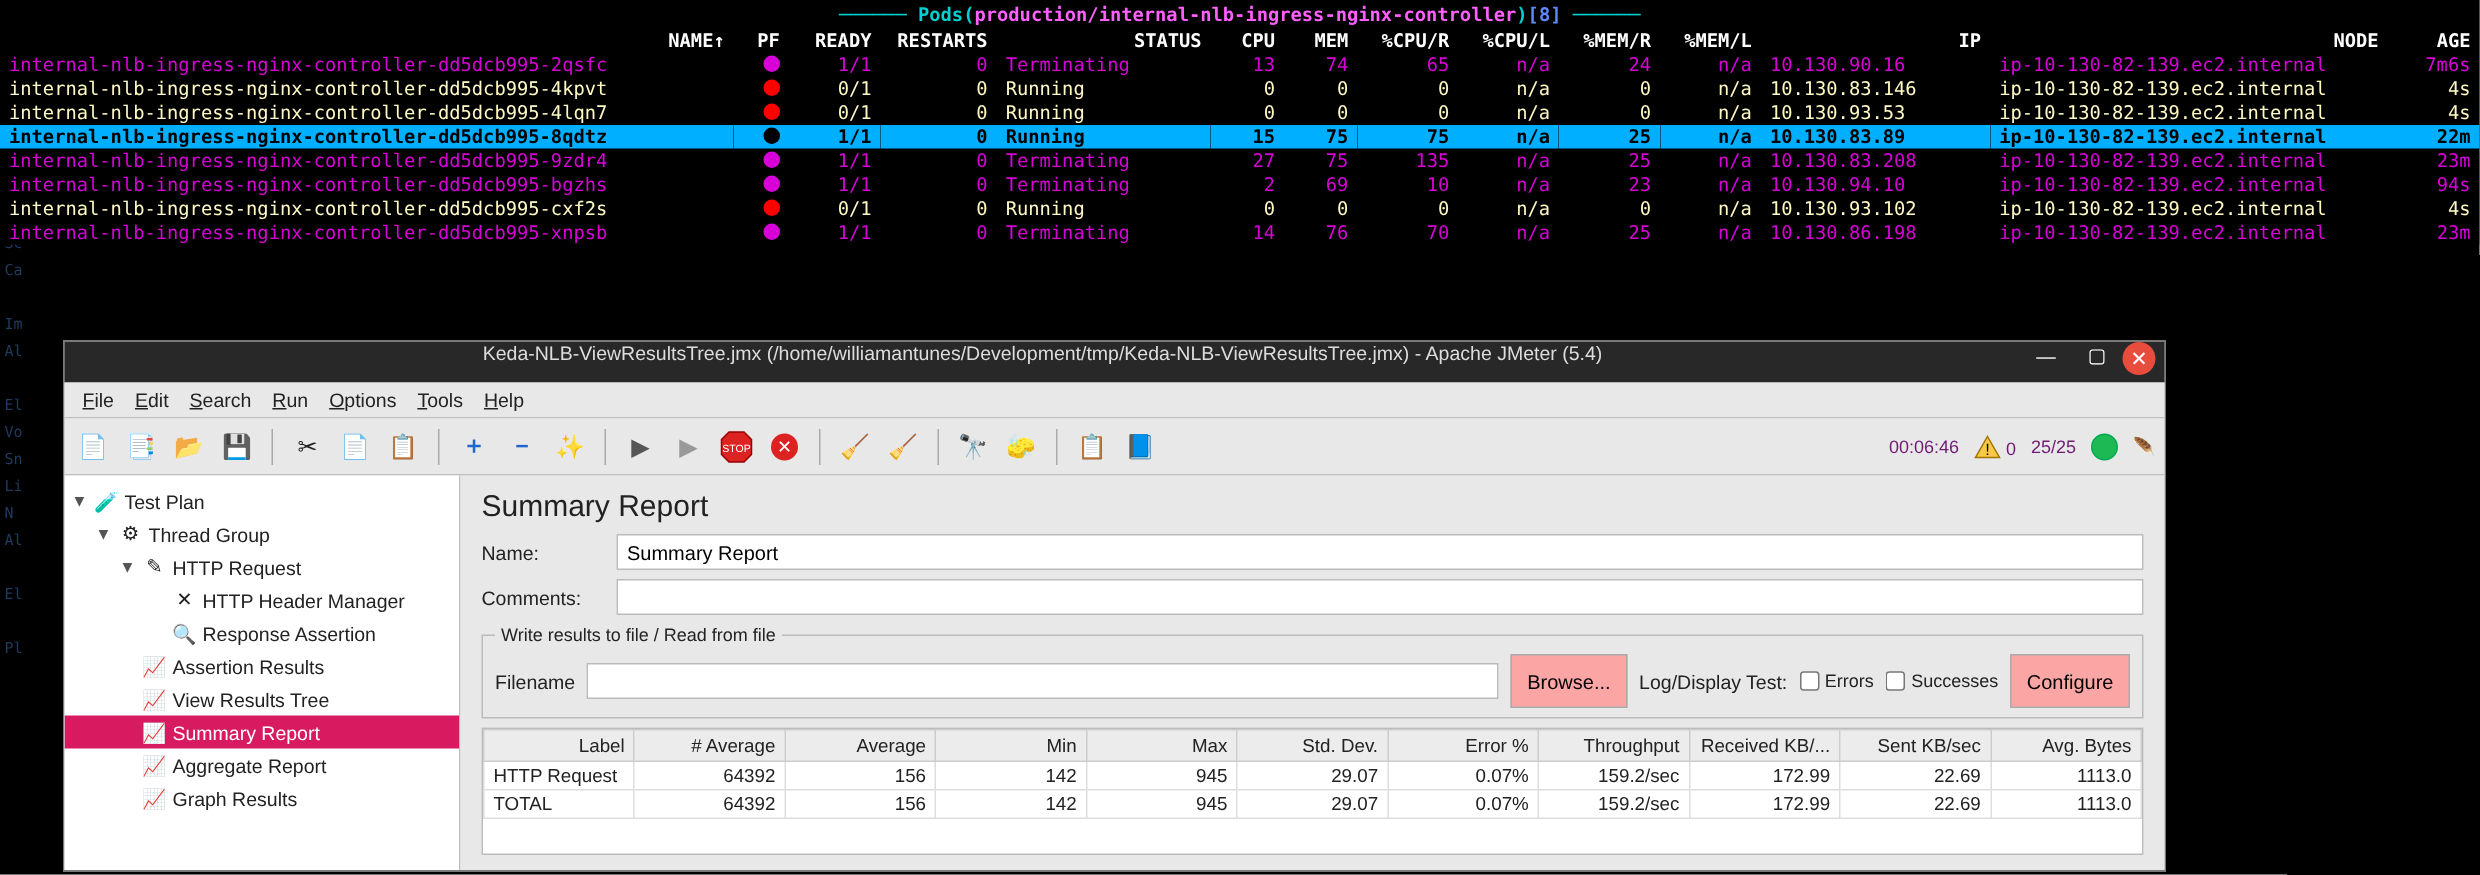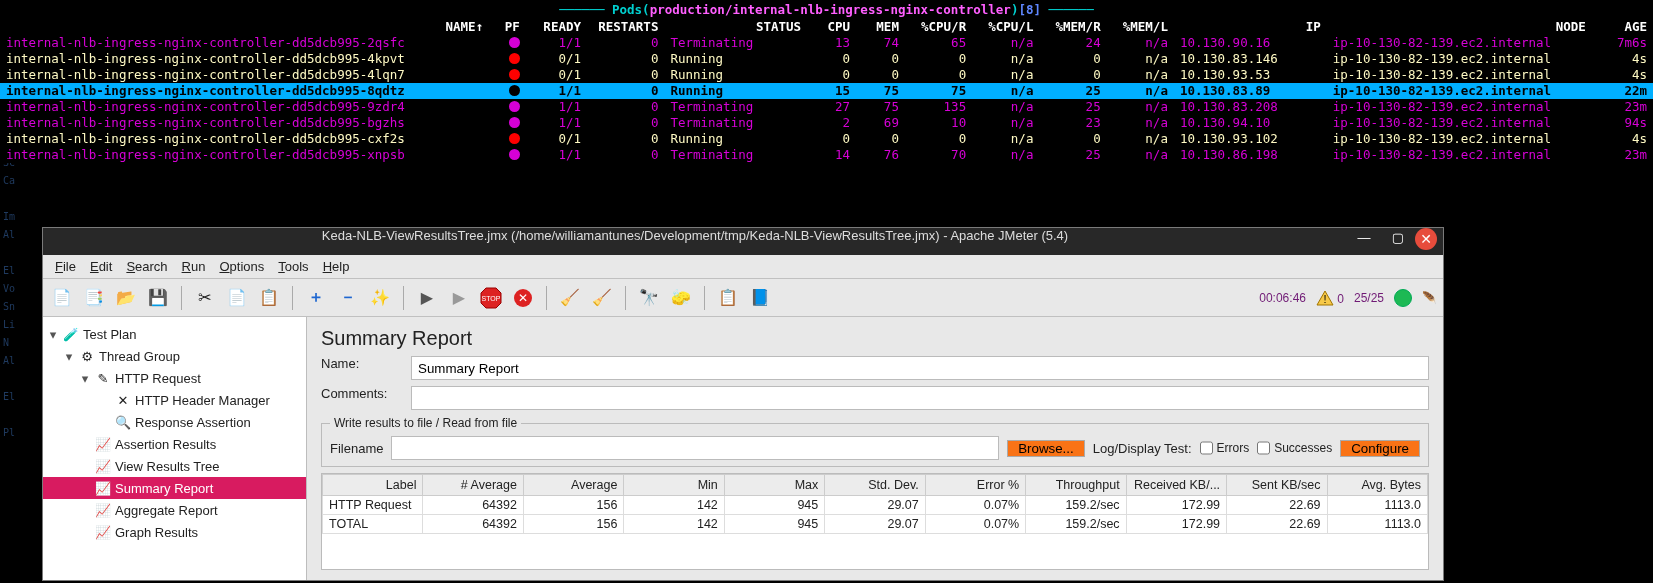--- a/index.html
+++ b/index.html
@@ -46,26 +46,26 @@
   .warn svg{vertical-align:-3px}
   .jm-body{ flex:1; display:flex; min-height:0 }
   .jm-tree{ width:264px; background:#fff; border-right:1px solid #bdbdbd; padding:6px 0; font-size:13px; overflow:hidden }
   .tnode{ display:flex; align-items:center; height:22px; padding-left:4px; gap:4px }
   .tnode .tw{ width:12px;text-align:center;color:#555 }
   .tnode.selected{ background:#d81b60;color:#fff }
   .tnode .ic{ width:16px;text-align:center }
   .ind1{ padding-left:4px } .ind2{ padding-left:20px } .ind3{ padding-left:36px } .ind4{ padding-left:56px }
   .jm-main{ flex:1; background:#e8e8e8; padding:10px 14px; display:flex; flex-direction:column; gap:6px; overflow:hidden }
   .jm-h2{ font-size:20px; font-weight:normal }
-  .fr{ display:flex; gap:12px }
+  .fr{ display:flex; align-items:center; gap:12px }
   .fr label{ width:78px }
   .fr input[type=text]{ flex:1; height:24px; border:1px solid #bbb; padding:0 6px; background:#fff }
   fieldset.fset{ border:1px solid #bbb; padding:6px 8px; display:flex; align-items:center; gap:8px }
   .fset legend{ padding:0 4px; font-size:12px }
-  .btn{ height:17px; padding:0 10px; background:#f97316; border:1px solid #aaa }
+  .btn{ height:36px; padding:0 10px; background:#fca5a5; border:1px solid #aaa }
   .chk{ display:flex;gap:4px;font-size:12px }
   .tbl{ flex:1; min-height:0; background:#fff; border:1px solid #bbb; overflow:hidden }
   .tbl table{ width:100%; border-collapse:collapse; font-size:12.5px; table-layout:fixed }
   .tbl th{ background:#ececec; border:1px solid #ccc; padding:3px 6px; font-weight:normal; text-align:right }
   .tbl td{ border:1px solid #ddd; padding:2px 6px; text-align:right }
   .tbl td.lh{ text-align:left }
 </style>
 </head>
 <body>
 

